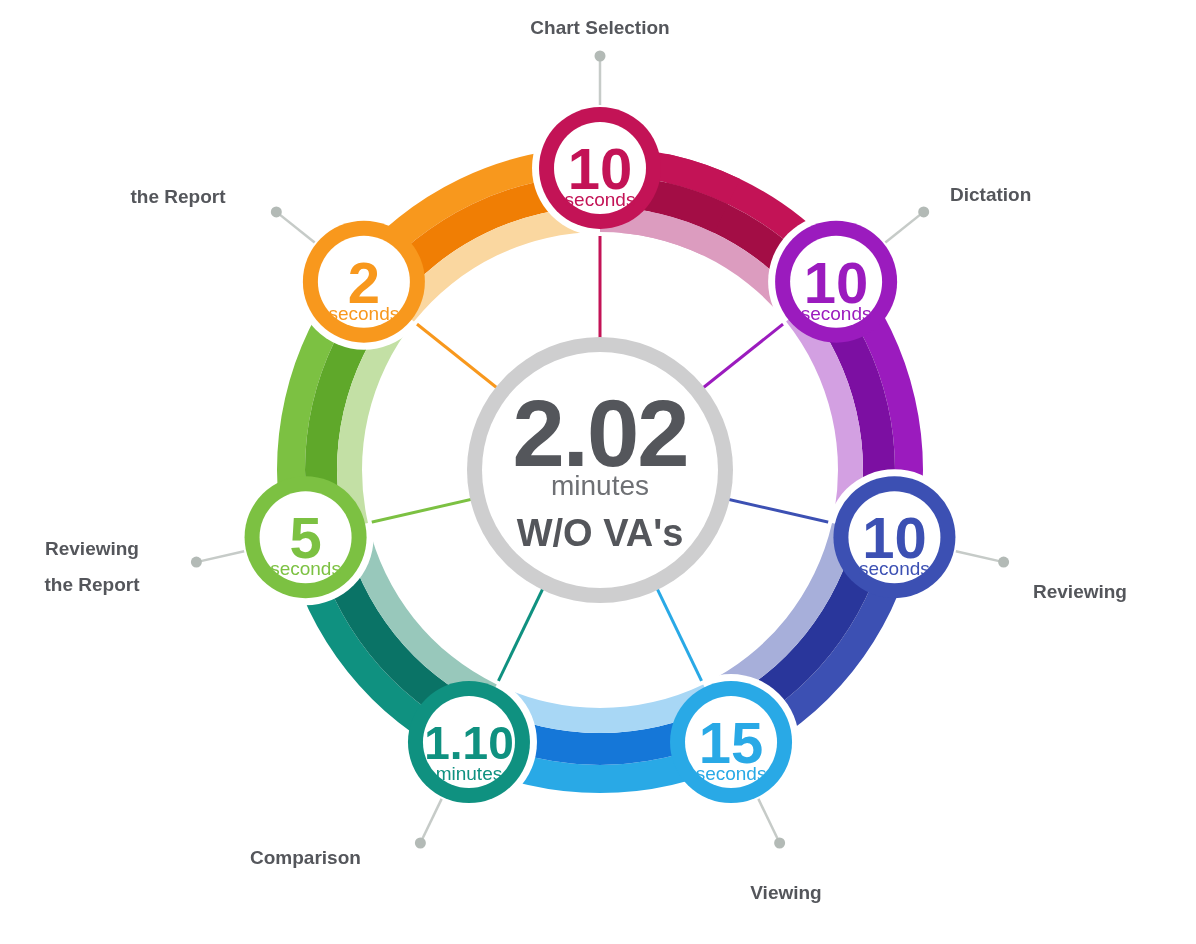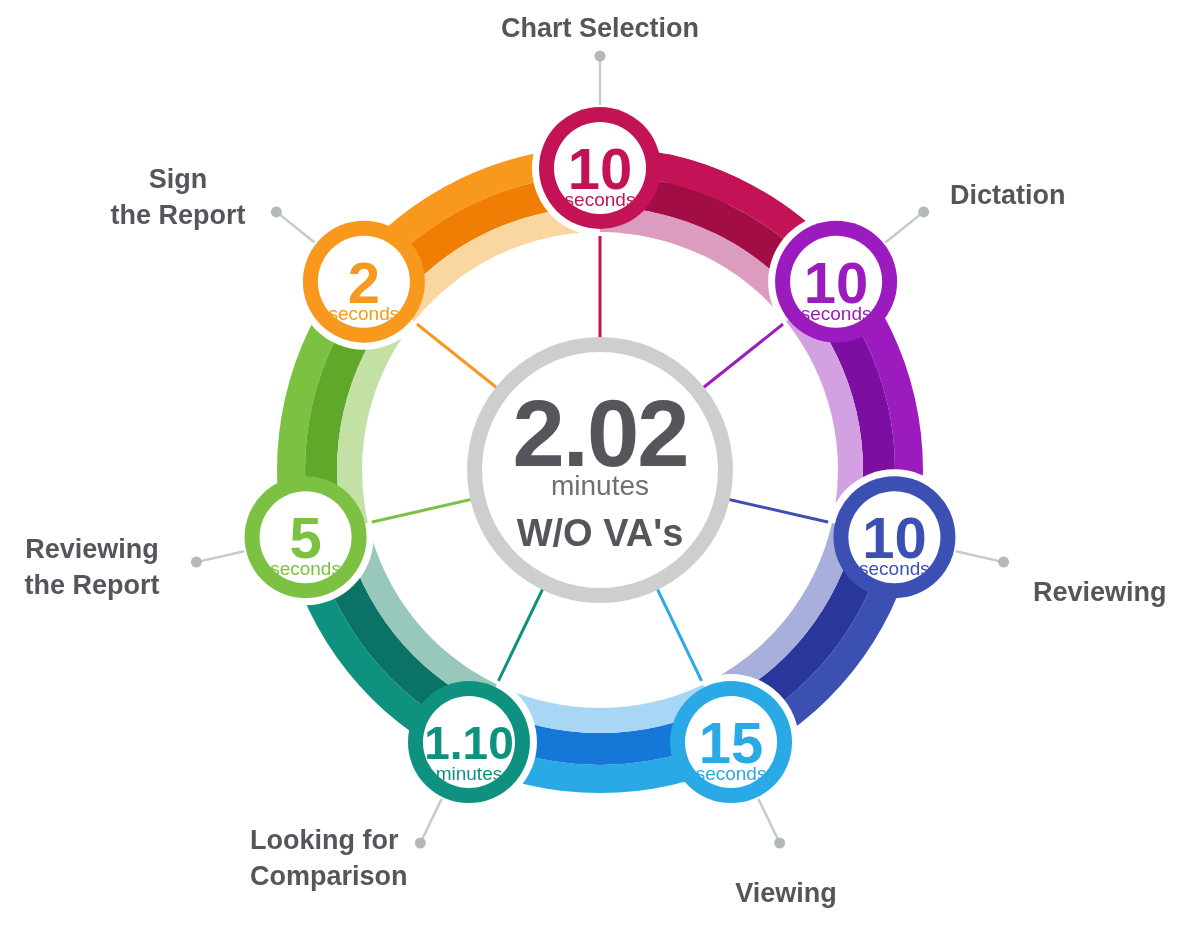--- a/index.html
+++ b/index.html
@@ -1,20 +1,20 @@
 <!DOCTYPE html>
 <html><head>
 <meta charset="utf-8">
 <style>
   html,body{margin:0;padding:0;background:#fff;}
   #stage{position:relative;width:1196px;height:944px;background:#fff;overflow:hidden;
          font-family:"Liberation Sans",sans-serif;}
   #wheel-svg{position:absolute;left:0;top:0;}
   #wheel-svg text{font-family:"Liberation Sans",sans-serif;}
-  .step-label{position:absolute;font-weight:bold;font-size:27px;line-height:36px;
+  .step-label{position:absolute;font-weight:bold;font-size:19px;line-height:36px;
               color:#54565B;white-space:nowrap;}
   .step-label.center{transform:translate(-50%,-50%);text-align:center;}
   .step-label.left{transform:translate(0,-50%);text-align:left;}
   .step-label div{display:block;}
 </style>
 </head>
 <body>
 
 <div id="stage">
   <svg id="wheel-svg" width="1196" height="944" viewBox="0 0 1196 944">
@@ -142,25 +142,23 @@
       <div class="step-label left" style="left: 950px; top: 195px;">
         <div>Dictation</div>
       </div>
       <div class="step-label left" style="left: 1033px; top: 592px;">
         <div>Reviewing</div>
       </div>
       <div class="step-label center" style="left: 786px; top: 893px;">
         <div>Viewing</div>
       </div>
       <div class="step-label left" style="left: 250px; top: 858px;">
-        <div>Looking for</div>
         <div>Comparison</div>
       </div>
       <div class="step-label center" style="left: 92px; top: 567px;">
         <div>Reviewing</div>
         <div>the Report</div>
       </div>
       <div class="step-label center" style="left: 178px; top: 197px;">
-        <div>Sign</div>
         <div>the Report</div>
       </div>
     </div>
 </div>
 
 </body></html>

